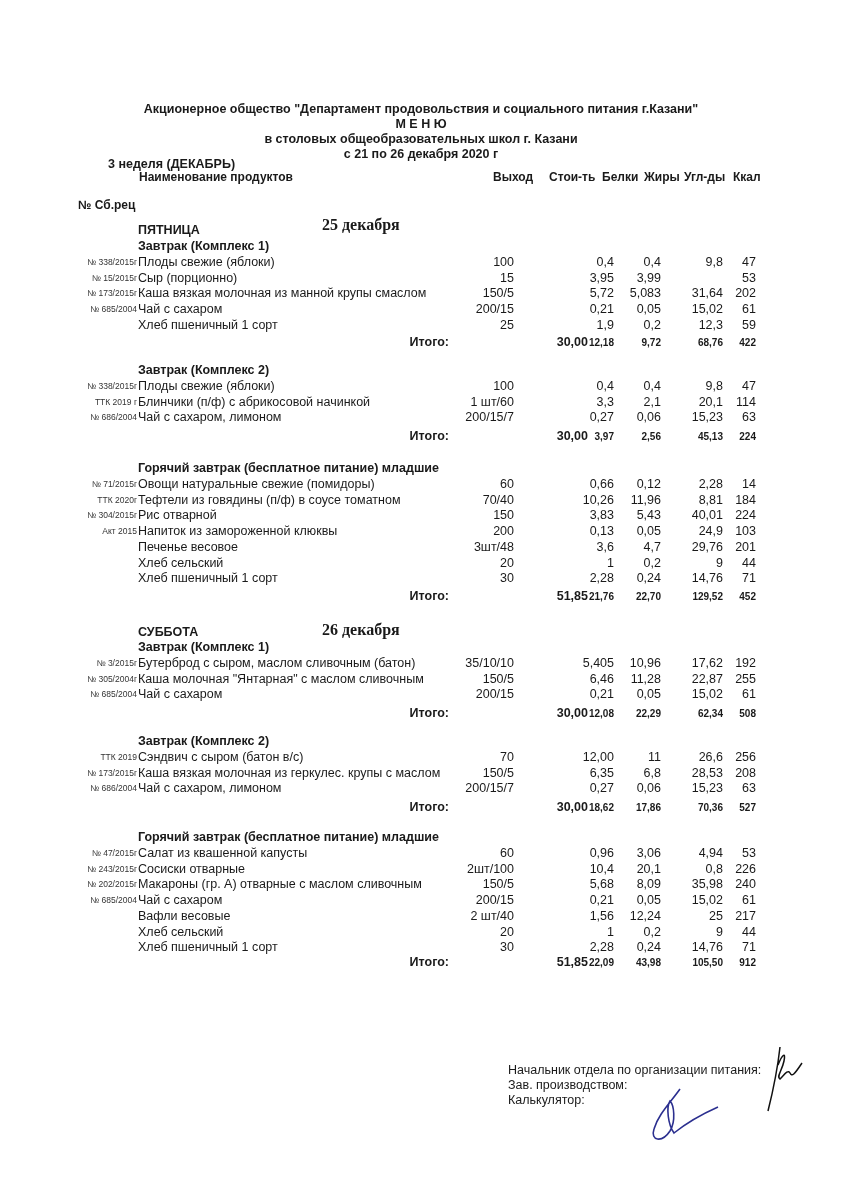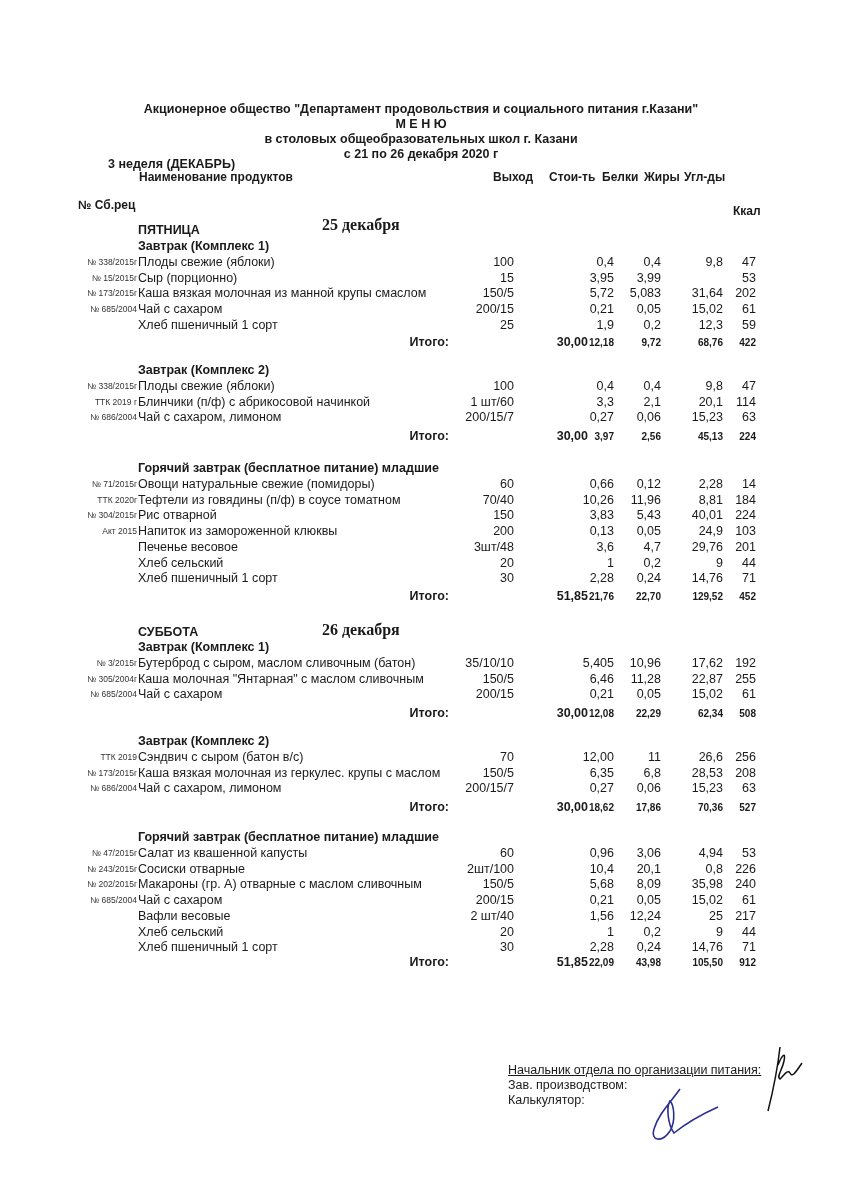--- a/index.html
+++ b/index.html
@@ -40,21 +40,21 @@
 <div class="hdr" style="top:147px;">с 21 по 26  декабря 2020 г</div>
 <div class="abs b" style="left:108px; top:157px; font-size:12.5px;">3 неделя (ДЕКАБРЬ)</div>
 
 <div class="colhdr" style="left:78px; width:60px; overflow:hidden;margin-top:28px;">№ Сб.рец</div>
 <div class="colhdr" style="left:139px;">Наименование продуктов</div>
 <div class="colhdr" style="left:493px;">Выход</div>
 <div class="colhdr" style="left:549px;">Стои-ть</div>
 <div class="colhdr" style="left:602px;">Белки</div>
 <div class="colhdr" style="left:644px;">Жиры</div>
 <div class="colhdr" style="left:684px;">Угл-ды</div>
-<div class="colhdr" style="left:733px;margin-top:34px;">Ккал</div>
+<div class="colhdr" style="left:733px;">Ккал</div>
 
 <div id="menu">
     <div class="day" style="top:223px;">ПЯТНИЦА</div>
     <div class="date" style="top:216px;">25 декабря</div>
     <div class="sect" style="top:239px;">Завтрак (Комплекс 1)</div>
     <div class="row" style="top:255.0px;">
       <span class="ref">№ 338/2015г</span>
       <span class="name">Плоды свежие (яблоки)</span>
       <span class="yield">100</span>
       <span class="prot">0,4</span>
@@ -355,21 +355,21 @@
     <div class="total" style="top:955px;">
       <span class="tl">Итого:</span>
       <span class="tc">51,85</span>
       <span class="tp">22,09</span>
       <span class="tf">43,98</span>
       <span class="tcb">105,50</span>
       <span class="tk">912</span>
     </div>
   </div>
 
-<div class="sig" style="top:1063px;text-decoration:underline;">Начальник отдела по организации питания:</div>
+<div class="sig" style="top:1063px;">Начальник отдела по организации питания:</div>
 <div class="sig" style="top:1078px;">Зав. производством:</div>
 <div class="sig" style="top:1093px;">Калькулятор:</div>
 
 <svg style="position:absolute; left:640px; top:1085px;" width="90" height="60" viewBox="0 0 90 60">
   <path d="M40 4 C30 18, 18 30, 14 44 C10 56, 22 58, 30 46 C36 36, 34 20, 30 16 C26 22, 28 40, 34 48 C44 40, 60 30, 78 22" fill="none" stroke="#2b2f8f" stroke-width="1.6"></path>
 </svg>
 <svg style="position:absolute; left:762px; top:1045px;" width="50" height="70" viewBox="0 0 50 70">
   <path d="M18 2 C16 20, 12 42, 6 66 M16 20 C20 10, 24 6, 22 16 C20 26, 14 32, 18 34 C22 30, 26 24, 28 28 C30 32, 32 30, 40 18" fill="none" stroke="#111" stroke-width="1.5"></path>
 </svg>
 

